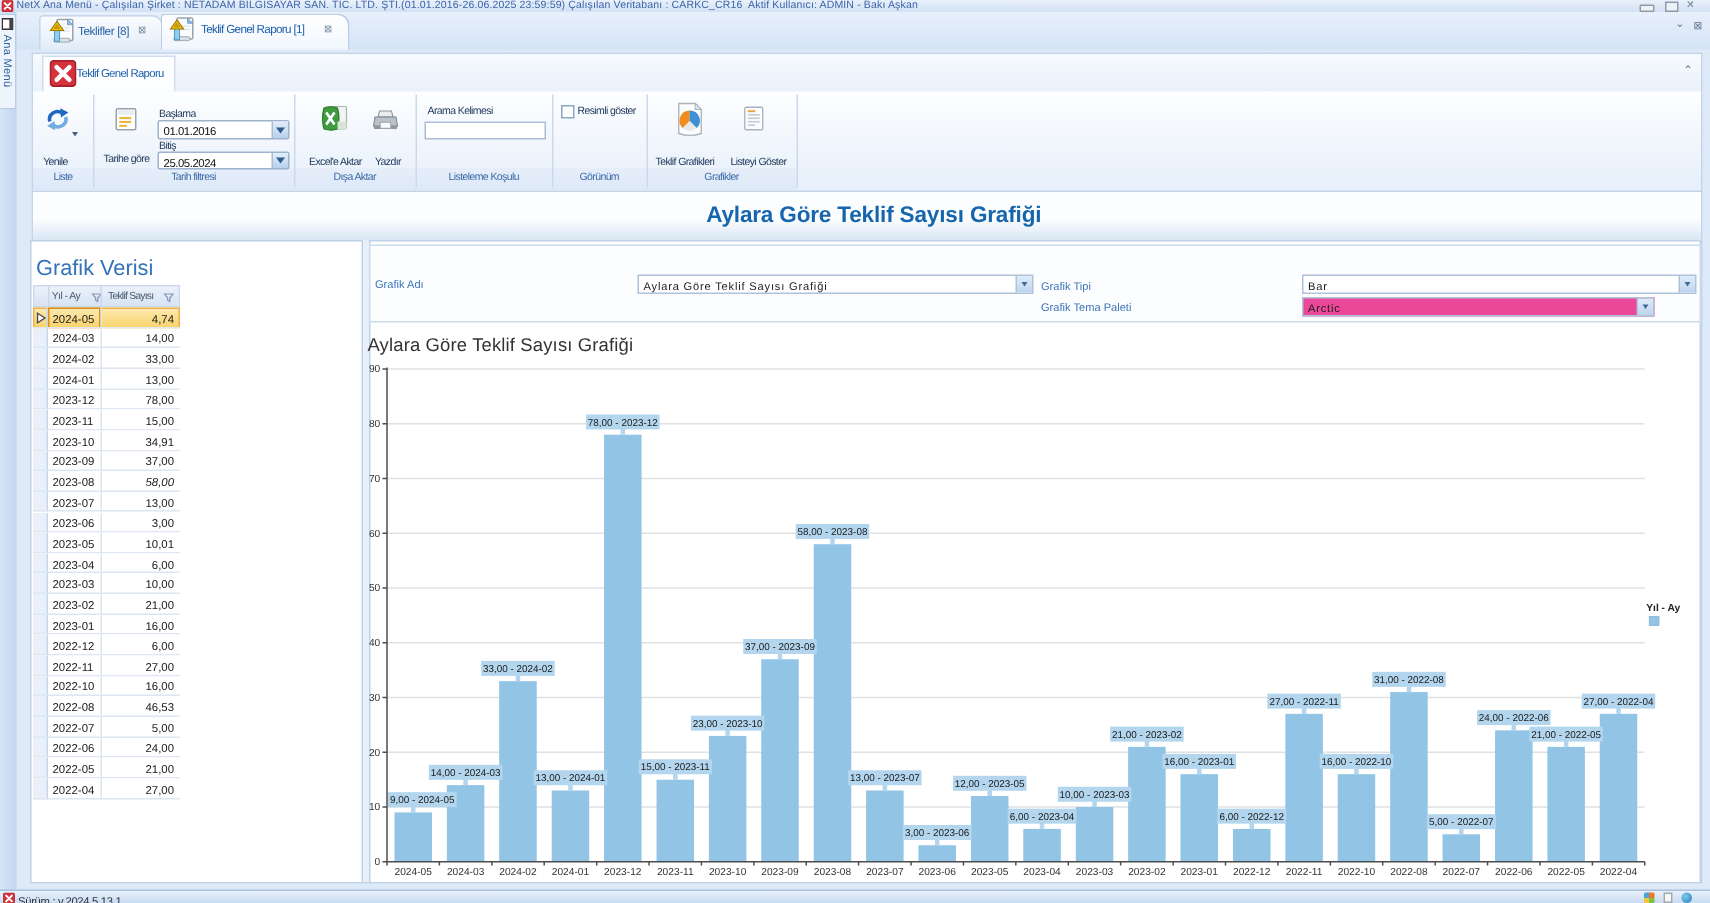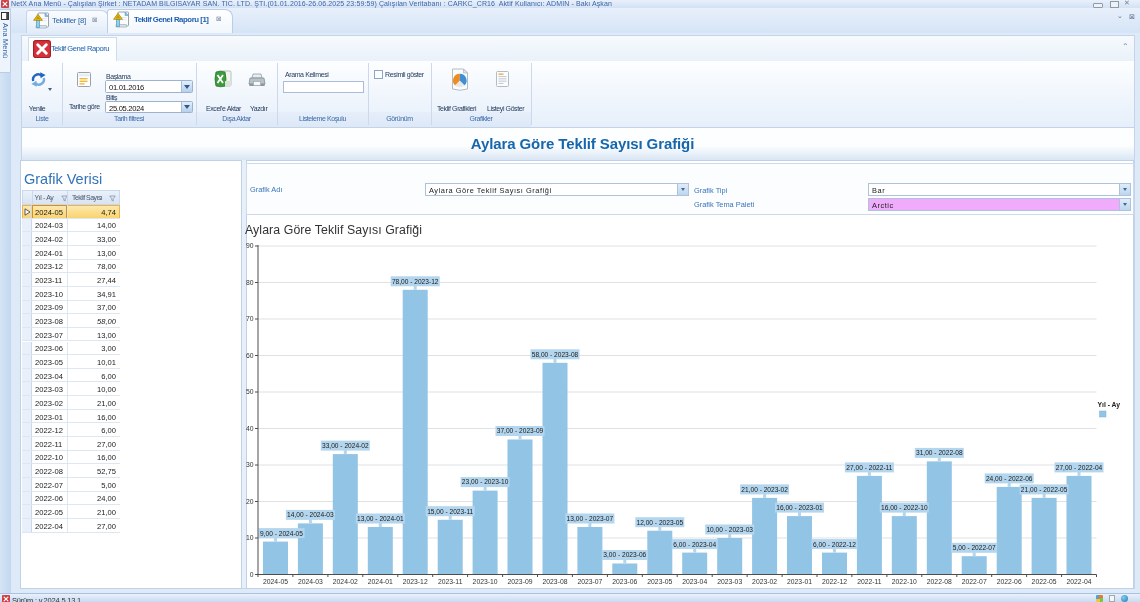--- a/index.html
+++ b/index.html
@@ -52,21 +52,21 @@
       <rect x="6" y="2" width="10.5" height="14" rx="0.8" fill="#fbfcfd" stroke="#98a3ab"></rect>
       <path d="M13 2 l3.5 3.5 h-3.5 z" fill="#8bbde6" stroke="#6d9ec7" stroke-width="0.6"></path>
       <rect x="8" y="7" width="6.5" height="1" fill="#e2e7eb"></rect>
       <rect x="8" y="9.2" width="6.5" height="1" fill="#e2e7eb"></rect>
       <rect x="4" y="14.5" width="10.5" height="2.6" rx="0.6" fill="#d5e2ea" stroke="#98a3ab" stroke-width="0.6"></rect>
       <rect x="4.3" y="9" width="3.4" height="7.5" fill="#8fd0f0" stroke="#4d90b8" stroke-width="0.6"></rect>
       <path d="M1.6 9.3 L6 3.3 L10.4 9.3 Z" fill="#f5c411" stroke="#9a7a00" stroke-width="0.7"></path>
       <path d="M3.4 8.3 L6 4.8 L8.6 8.3 Z" fill="#c79a06"></path>
     </svg>
   </div>
-<div class="abs" style="left:134px;top:15px;font-size:7.8px;font-weight:bold;letter-spacing:-0.45px;color:#1d5fae;">Teklif Genel Raporu [1]</div>
+<div class="abs" style="left:134px;top:15px;font-size:7.8px;font-weight:normal;letter-spacing:-0.45px;color:#1d5fae;">Teklif Genel Raporu [1]</div>
 <div class="abs" style="left:216px;top:15px;font-size:6.5px;color:#77879c;">⊠</div>
 <div class="abs" style="left:1117px;top:12px;font-size:7px;color:#5f7493;">⌄</div>
 <div class="abs" style="left:1129px;top:12.5px;font-size:7px;color:#5f7493;">⊠</div>
 
 <div class="abs" style="left:11px;top:33px;width:1129px;height:560px;background:#dfeaf8;"></div>
 
 <div class="abs" style="left:21px;top:35px;width:1114px;height:554px;background:#eef4fb;border:1px solid #c4d4ea;box-sizing:border-box;"></div>
 
 <div class="abs" style="left:22px;top:36px;width:1112px;height:25px;background:linear-gradient(#f7fafd,#e9f1fa);"></div>
 <div class="abs" style="left:28px;top:37px;width:89px;height:24px;background:#fdfeff;border:1px solid #d0dcec;border-bottom:none;box-sizing:border-box;"></div>
@@ -235,21 +235,21 @@
 <div class="abs" style="left:22px;top:259.60px;width:98px;height:13.65px;background:#fff;">
     <div class="abs" style="left:0;top:0;width:10px;height:100%;background:#e9f0f9;border-right:1px solid #c9d8ea;box-sizing:border-box;"></div>
     <div class="abs" style="left:13px;top:2.8px;font-size:7.6px;color:#1a1a1a;">2023-12</div>
     <div class="abs" style="left:46px;top:2.8px;width:48px;text-align:right;font-size:7.6px;color:#1a1a1a;">78,00</div>
     <div class="abs" style="left:45px;top:0;width:1px;height:100%;background:#dde6f1;"></div>
     <div class="abs" style="left:0;bottom:0;width:100%;height:1px;background:#dde6f1;"></div>
   </div>
 <div class="abs" style="left:22px;top:273.25px;width:98px;height:13.65px;background:#fff;">
     <div class="abs" style="left:0;top:0;width:10px;height:100%;background:#e9f0f9;border-right:1px solid #c9d8ea;box-sizing:border-box;"></div>
     <div class="abs" style="left:13px;top:2.8px;font-size:7.6px;color:#1a1a1a;">2023-11</div>
-    <div class="abs" style="left:46px;top:2.8px;width:48px;text-align:right;font-size:7.6px;color:#1a1a1a;">27,44</div>
+    <div class="abs" style="left:46px;top:2.8px;width:48px;text-align:right;font-size:7.6px;color:#1a1a1a;">15,00</div>
     <div class="abs" style="left:45px;top:0;width:1px;height:100%;background:#dde6f1;"></div>
     <div class="abs" style="left:0;bottom:0;width:100%;height:1px;background:#dde6f1;"></div>
   </div>
 <div class="abs" style="left:22px;top:286.90px;width:98px;height:13.65px;background:#fff;">
     <div class="abs" style="left:0;top:0;width:10px;height:100%;background:#e9f0f9;border-right:1px solid #c9d8ea;box-sizing:border-box;"></div>
     <div class="abs" style="left:13px;top:2.8px;font-size:7.6px;color:#1a1a1a;">2023-10</div>
     <div class="abs" style="left:46px;top:2.8px;width:48px;text-align:right;font-size:7.6px;color:#1a1a1a;">34,91</div>
     <div class="abs" style="left:45px;top:0;width:1px;height:100%;background:#dde6f1;"></div>
     <div class="abs" style="left:0;bottom:0;width:100%;height:1px;background:#dde6f1;"></div>
   </div>
@@ -333,21 +333,21 @@
 <div class="abs" style="left:22px;top:450.70px;width:98px;height:13.65px;background:#fff;">
     <div class="abs" style="left:0;top:0;width:10px;height:100%;background:#e9f0f9;border-right:1px solid #c9d8ea;box-sizing:border-box;"></div>
     <div class="abs" style="left:13px;top:2.8px;font-size:7.6px;color:#1a1a1a;">2022-10</div>
     <div class="abs" style="left:46px;top:2.8px;width:48px;text-align:right;font-size:7.6px;color:#1a1a1a;">16,00</div>
     <div class="abs" style="left:45px;top:0;width:1px;height:100%;background:#dde6f1;"></div>
     <div class="abs" style="left:0;bottom:0;width:100%;height:1px;background:#dde6f1;"></div>
   </div>
 <div class="abs" style="left:22px;top:464.35px;width:98px;height:13.65px;background:#fff;">
     <div class="abs" style="left:0;top:0;width:10px;height:100%;background:#e9f0f9;border-right:1px solid #c9d8ea;box-sizing:border-box;"></div>
     <div class="abs" style="left:13px;top:2.8px;font-size:7.6px;color:#1a1a1a;">2022-08</div>
-    <div class="abs" style="left:46px;top:2.8px;width:48px;text-align:right;font-size:7.6px;color:#1a1a1a;">52,75</div>
+    <div class="abs" style="left:46px;top:2.8px;width:48px;text-align:right;font-size:7.6px;color:#1a1a1a;">46,53</div>
     <div class="abs" style="left:45px;top:0;width:1px;height:100%;background:#dde6f1;"></div>
     <div class="abs" style="left:0;bottom:0;width:100%;height:1px;background:#dde6f1;"></div>
   </div>
 <div class="abs" style="left:22px;top:478.00px;width:98px;height:13.65px;background:#fff;">
     <div class="abs" style="left:0;top:0;width:10px;height:100%;background:#e9f0f9;border-right:1px solid #c9d8ea;box-sizing:border-box;"></div>
     <div class="abs" style="left:13px;top:2.8px;font-size:7.6px;color:#1a1a1a;">2022-07</div>
     <div class="abs" style="left:46px;top:2.8px;width:48px;text-align:right;font-size:7.6px;color:#1a1a1a;">5,00</div>
     <div class="abs" style="left:45px;top:0;width:1px;height:100%;background:#dde6f1;"></div>
     <div class="abs" style="left:0;bottom:0;width:100%;height:1px;background:#dde6f1;"></div>
   </div>
@@ -383,21 +383,21 @@
     <div class="abs" style="right:0;top:0;width:11px;height:100%;background:linear-gradient(#dfecf9,#bdd5ef);border-left:1px solid #aec2da;box-sizing:border-box;">
       <div class="abs" style="left:2.5px;top:4.3px;width:0;height:0;border-left:2.5px solid transparent;border-right:2.5px solid transparent;border-top:3.5px solid #3f6a94;"></div>
     </div>
   </div>
 <div class="abs" style="left:868px;top:183px;width:263px;height:13px;background:#fff;border:1px solid #aec2da;box-sizing:border-box;">
     <div class="abs" style="left:3px;top:2px;font-size:7.4px;letter-spacing:0.55px;color:#1a1a1a;white-space:nowrap;">Bar</div>
     <div class="abs" style="right:0;top:0;width:11px;height:100%;background:linear-gradient(#dfecf9,#bdd5ef);border-left:1px solid #aec2da;box-sizing:border-box;">
       <div class="abs" style="left:2.5px;top:4.3px;width:0;height:0;border-left:2.5px solid transparent;border-right:2.5px solid transparent;border-top:3.5px solid #3f6a94;"></div>
     </div>
   </div>
-<div class="abs" style="left:868px;top:198px;width:263px;height:13px;background:#f0abfc;border:1px solid #aec2da;box-sizing:border-box;text-align:center;">
+<div class="abs" style="left:868px;top:198px;width:235px;height:13px;background:#ec4899;border:1px solid #aec2da;box-sizing:border-box;text-align:center;">
     <div class="abs" style="left:3px;top:2px;font-size:7.4px;letter-spacing:0.55px;color:#1a1a1a;white-space:nowrap;">Arctic</div>
     <div class="abs" style="right:0;top:0;width:11px;height:100%;background:linear-gradient(#dfecf9,#bdd5ef);border-left:1px solid #aec2da;box-sizing:border-box;">
       <div class="abs" style="left:2.5px;top:4.3px;width:0;height:0;border-left:2.5px solid transparent;border-right:2.5px solid transparent;border-top:3.5px solid #3f6a94;"></div>
     </div>
   </div>
 <div class="abs" style="left:245px;top:223px;font-size:12.3px;letter-spacing:0.1px;color:#333;">Aylara Göre Teklif Sayısı Grafiği</div>
 
 <svg width="1140" height="602" viewBox="0 0 1140 602" style="position:absolute;left:0;top:0;" font-family="Liberation Sans, sans-serif">
 <line x1="258.0" y1="538.0" x2="1096.5" y2="538.0" stroke="#dfe1e3" stroke-width="1"></line>
 <line x1="258.0" y1="501.5" x2="1096.5" y2="501.5" stroke="#dfe1e3" stroke-width="1"></line>

